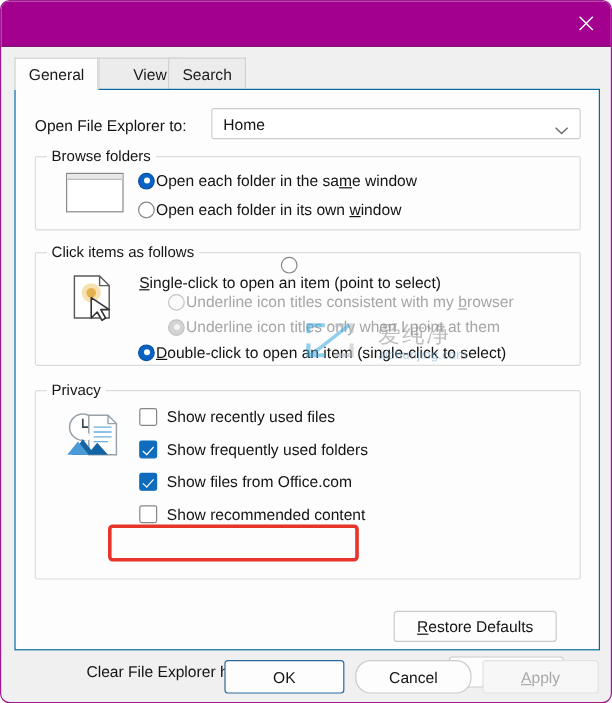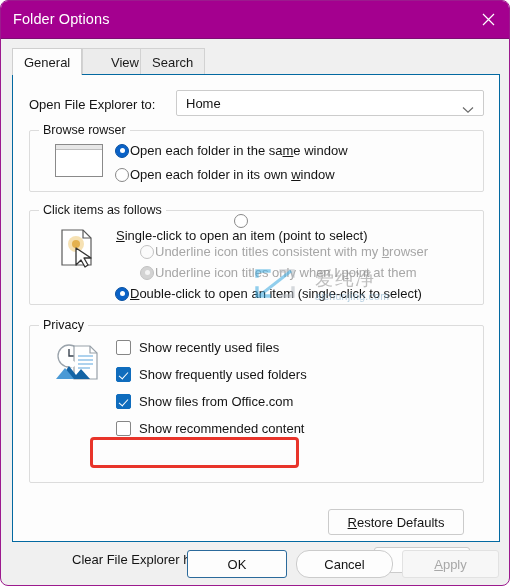--- a/index.html
+++ b/index.html
@@ -303,21 +303,20 @@
     color: #7aa9c9;
     letter-spacing: .3px;
   }
 </style>
 </head>
 <body>
 
 <div id="window">
 
   <div id="titlebar">
-    <div id="title-text">Folder Options</div>
     <div id="close-btn">
       <svg width="13" height="13" viewBox="0 0 13 13">
         <path d="M1 1 L12 12 M12 1 L1 12" stroke="#ffffff" stroke-width="1.2" fill="none"></path>
       </svg>
     </div>
   </div>
 
   <div id="tabstrip">
     <div class="tab active" id="tab-general">
       <span>General</span>
@@ -336,21 +335,21 @@
     <div id="combo">
       <span id="combo-value">Home</span>
       <span id="combo-arrow">
         <svg width="12" height="8" viewBox="0 0 12 8">
           <path d="M1 1.5 L6 6.2 L11 1.5" stroke="#6b6b6b" stroke-width="1.2" fill="none"></path>
         </svg>
       </span>
     </div>
 
     <div class="group" id="grp-browse">
-      <div class="group-title">Browse rowser</div>
+      <div class="group-title">Browse folders</div>
 
       <div id="browse-preview"></div>
 
       <div class="radio-row" style="left:85px; top:12px;">
         <span class="radio checked"></span>
         <span class="radio-label"><span>Open each folder in the sa</span><span class="u">m</span><span>e window</span></span>
       </div>
 
       <div class="radio-row" style="left:85px; top:36px;">
         <span class="radio"></span>

